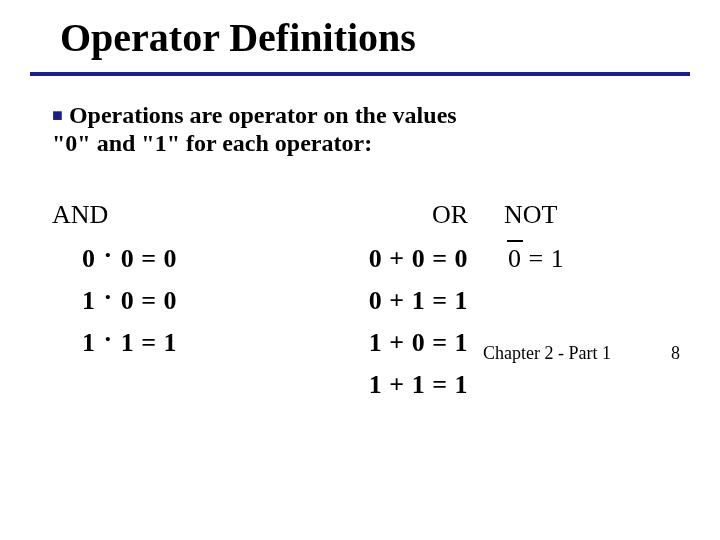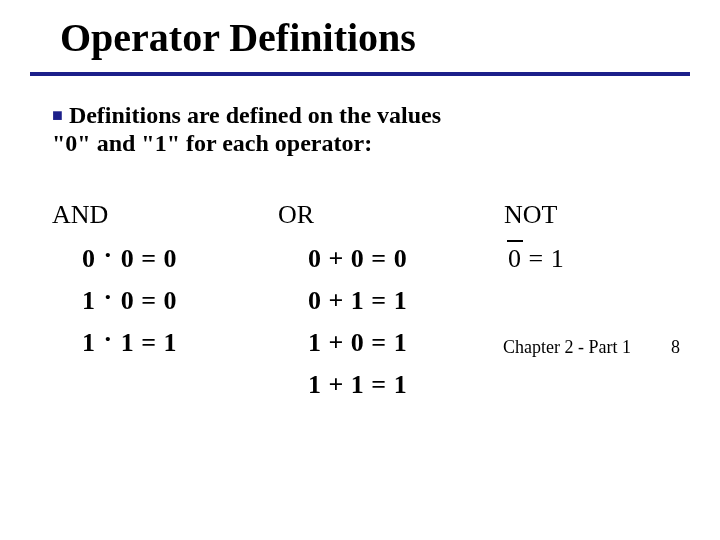--- a/index.html
+++ b/index.html
@@ -70,21 +70,21 @@
   }
   .eqs {
     display: flex;
     flex-direction: column;
     gap: 12px;
     padding-left: 30px;
     font-size: 26px;
     font-weight: bold;
   }
   .col-and { width: 190px; }
-  .col-or  { width: 190px; }
+  .col-or  { width: 190px; align-items: flex-end; }
   .col-not { width: 140px; }
   .col-not .eqs { padding-left: 4px; }
   .eq { white-space: nowrap; letter-spacing: 0.5px; }
   .dot { position: relative; top: -4px; padding: 0 1px; }
   .overbar {
     position: relative;
     display: inline-block;
   }
   .overbar::before {
     content: "";
@@ -101,37 +101,37 @@
     left: 10px;
     bottom: 8px;
     font-size: 8px;
     line-height: 1.1;
     color: #555;
     font-family: Arial, sans-serif;
   }
   .footer-right {
     position: absolute;
     right: 40px;
-    bottom: 28px;
+    bottom: 22px;
     font-size: 18px;
     font-family: "Times New Roman", serif;
     display: flex;
-    gap: 40px;
+    gap: 60px;
   }
 </style>
 </head>
 <body>
 
 <div class="slide">
 
   <div class="title">Operator Definitions</div>
   <div class="rule"></div>
 
   <div class="bullet-block">
-    <span class="sq">■</span><span>Definitions are defined on the values</span><br>
+    <span class="sq">■</span><span>Operations are operator on the values</span><br>
     <span>"0" and "1" for each operator:</span>
   </div>
 
   <div class="cols">
 
     <div class="col col-and">
       <div class="col-header">AND</div>
       <div class="eqs">
         <div class="eq"><span>0</span> <span class="dot">·</span> <span>0</span> = <span>0</span></div>
         <div class="eq"><span>1</span> <span class="dot">·</span> <span>0</span> = <span>0</span></div>

